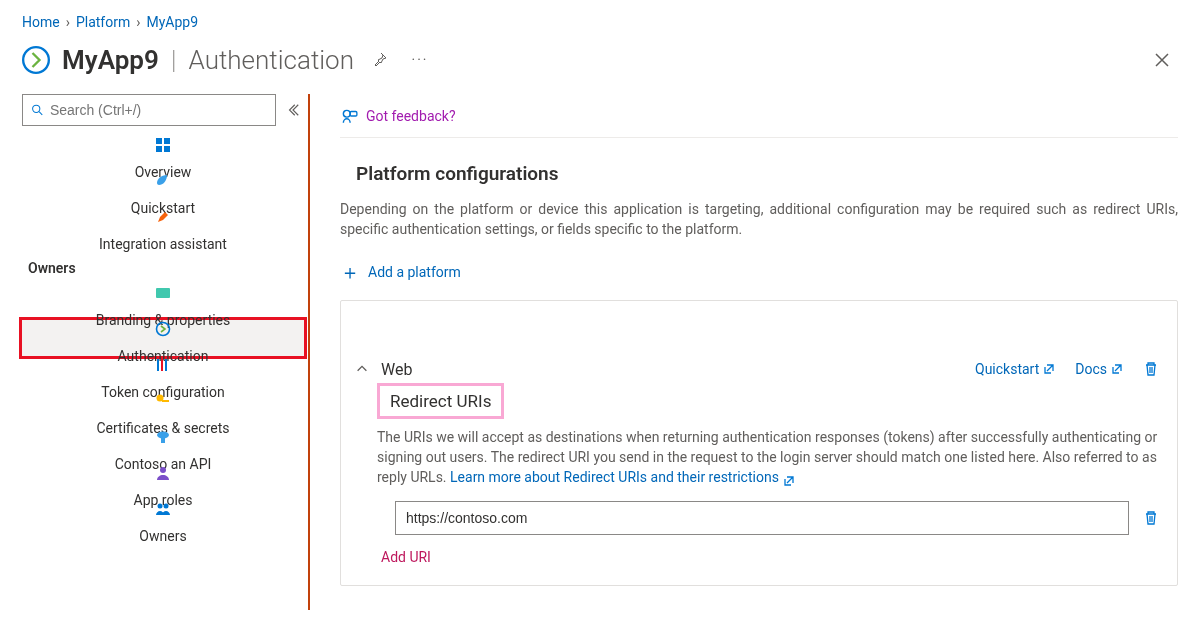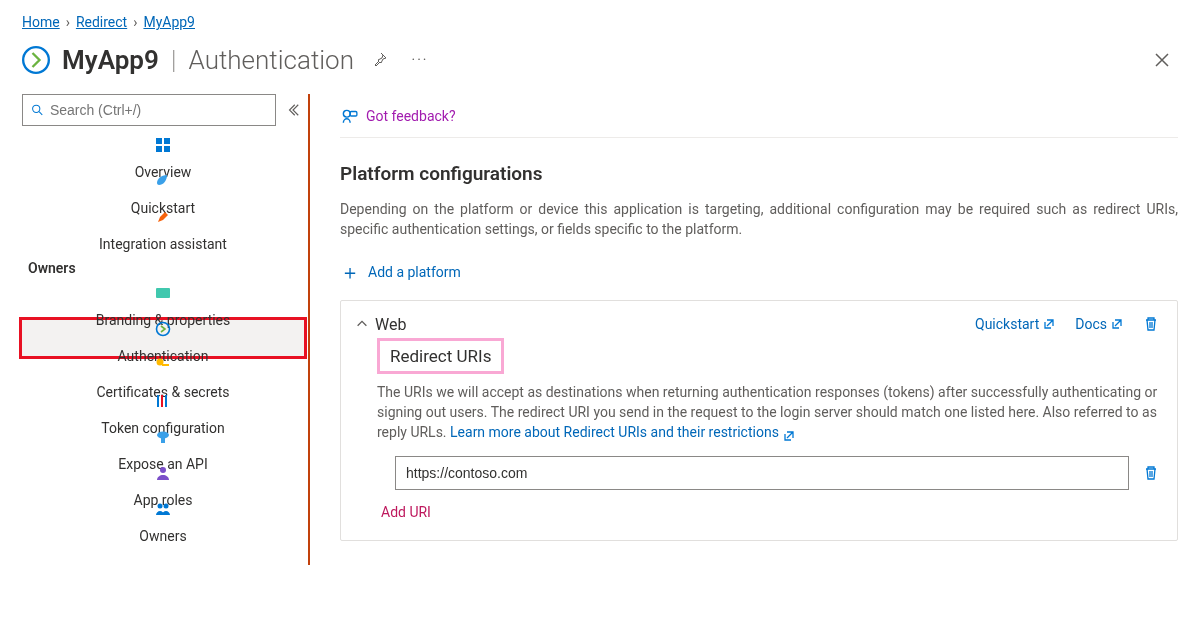--- a/index.html
+++ b/index.html
@@ -11,21 +11,21 @@
     width: 1200px;
   }
   a { color: #0067b8; text-decoration: none; }
   .breadcrumb {
     display: flex;
     align-items: center;
     gap: 6px;
     padding: 14px 22px 6px 22px;
     font-size: 14px;
   }
-  .breadcrumb .crumb { color: #0067b8; cursor: pointer; text-decoration: underline; }
+  .breadcrumb .crumb { color: #0067b8; cursor: pointer; }
   .breadcrumb .sep { color: #605e5c; }
   .header {
     display: flex;
     align-items: center;
     padding: 8px 22px 18px 22px;
     gap: 12px;
   }
   .app-icon {
     width: 28px; height: 28px; flex: 0 0 28px;
     display:flex;align-items:center;justify-content:center;
@@ -97,36 +97,36 @@
   }
   .toolbar {
     display:flex;align-items:center;gap:8px;
     height:44px;
     border-bottom:1px solid #edebe9;
     color:#a21caf;
     cursor:pointer;
   }
   .toolbar svg{color:#0067b8;}
 
-  h2.section-h { font-size:19px;font-weight:600;margin:24px 0 14px 0;}
+  h2.section-h { font-size:19px;font-weight:600;margin:24px 0 14px 16px;}
   .section-desc { color:#605e5c; text-align:justify; line-height:1.45; }
 
   .add-row {
     display:flex;align-items:center;gap:8px;color:#0067b8;cursor:pointer;
     margin:22px 0 18px 0;font-size:14px;
   }
   .add-row .plus{font-size:20px;line-height:1;}
 
   .card {
     border:1px solid #e1dfdd;
     border-radius:2px;
     padding:14px 18px 20px 14px;
   }
   .card-head {
-    display:flex;align-items:center;gap:6px;
+    display:flex;align-items:center;gap:12px;margin-top:45px;
   }
   .card-head .web-title{font-size:16px;font-weight:400;}
   .card-head .links{margin-left:auto;display:flex;align-items:center;gap:20px;}
   .card-head .links a{color:#0067b8;display:inline-flex;align-items:center;gap:4px;}
   .trash {color:#0067b8;cursor:pointer;}
   .chev{cursor:pointer;color:#605e5c;}
 
   .sub-h-wrap{ margin:4px 0 8px 22px;display:inline-block;border:3px solid #f9a8d4;padding:5px 10px;}
   .sub-h{font-size:17px;font-weight:400;}
   .card-desc{color:#605e5c;margin:0 0 14px 22px;line-height:1.45;}
@@ -143,21 +143,21 @@
   .add-uri{color:#be185d;cursor:pointer;margin-left:26px;}
 
   svg{display:block}
 </style>
 </head>
 <body>
 
 <div class="breadcrumb">
   <span class="crumb">Home</span>
   <span class="sep">›</span>
-  <span class="crumb">Redirect</span>
+  <span class="crumb">Platform</span>
   <span class="sep">›</span>
   <span class="crumb">MyApp9</span>
 </div>
 
 <div class="header">
   <span class="app-icon">
     <svg viewBox="0 0 24 24" width="28" height="28">
         <circle cx="12" cy="12" r="11" fill="none" stroke="#0078d4" stroke-width="2"></circle>
         <path d="M9 6 L15 12 L9 18" fill="none" stroke="#6bb33f" stroke-width="2"></path>
       </svg>
@@ -245,44 +245,44 @@
               <path d="M6 5l4 3-4 3" fill="none" stroke="#6bb33f" stroke-width="1.6"></path>
             </svg>
         </span>
         <span>Authentication</span>
       </div>
     </div>
 
     <div class="nav-item">
       <span class="nav-icon">
         <svg viewBox="0 0 16 16" width="16" height="16">
-            <circle cx="5" cy="5" r="3.5" fill="#ffb900"></circle>
-            <rect x="7" y="7" width="7" height="2" fill="#ffb900"></rect>
-          </svg>
-      </span>
-      <span>Certificates &amp; secrets</span>
-    </div>
-    <div class="nav-item">
-      <span class="nav-icon">
-        <svg viewBox="0 0 16 16" width="16" height="16">
             <rect x="2" y="2" width="2" height="12" fill="#0078d4"></rect>
             <rect x="6" y="2" width="2" height="12" fill="#e81123"></rect>
             <rect x="10" y="2" width="2" height="12" fill="#0078d4"></rect>
           </svg>
       </span>
       <span>Token configuration</span>
     </div>
     <div class="nav-item">
       <span class="nav-icon">
         <svg viewBox="0 0 16 16" width="16" height="16">
+            <circle cx="5" cy="5" r="3.5" fill="#ffb900"></circle>
+            <rect x="7" y="7" width="7" height="2" fill="#ffb900"></rect>
+          </svg>
+      </span>
+      <span>Certificates &amp; secrets</span>
+    </div>
+    <div class="nav-item">
+      <span class="nav-icon">
+        <svg viewBox="0 0 16 16" width="16" height="16">
             <ellipse cx="8" cy="6" rx="6" ry="3.5" fill="#3aa0e9"></ellipse>
             <rect x="6" y="9" width="4" height="5" fill="#3aa0e9"></rect>
           </svg>
       </span>
-      <span>Expose an API</span>
+      <span>Contoso an API</span>
     </div>
     <div class="nav-item">
       <span class="nav-icon">
         <svg viewBox="0 0 16 16" width="16" height="16">
             <circle cx="8" cy="5" r="3" fill="#7b4fc9"></circle>
             <path d="M2 15c0-3 3-5 6-5s6 2 6 5" fill="#7b4fc9"></path>
           </svg>
       </span>
       <span>App roles</span>
     </div>

